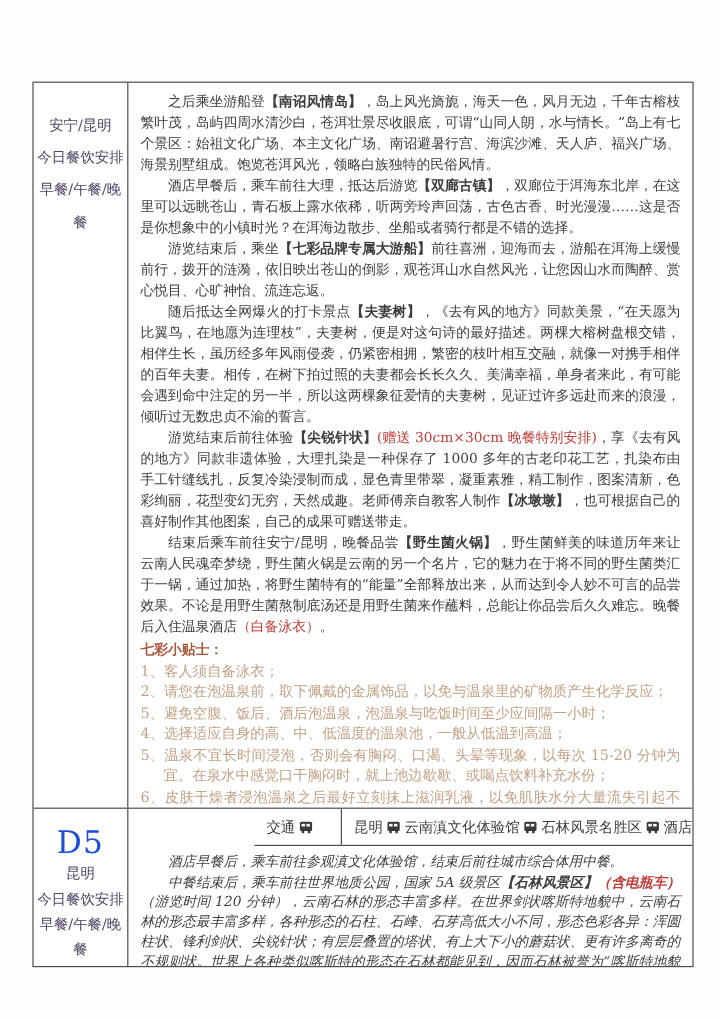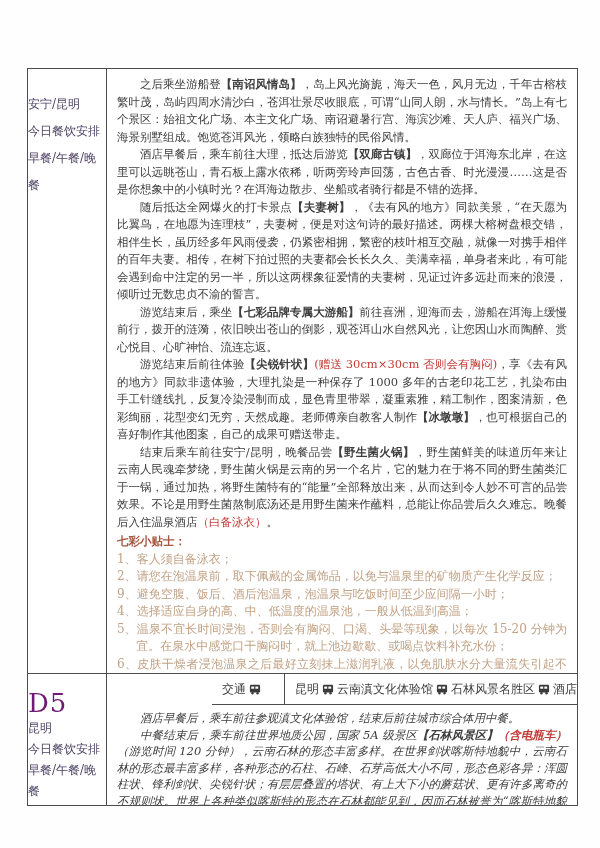--- a/index.html
+++ b/index.html
@@ -11,21 +11,21 @@
   .page{position:relative;width:600px;height:848px;background:#fefefe;overflow:hidden;}
   .itin-table{
     position:absolute;left:27px;top:68px;width:549px;
     border:1px solid #4d4d4d;background:#fff;
   }
   .row{display:flex;}
   .row-day4{height:604px;border-bottom:1px solid #4d4d4d;}
   .row-day5{height:131px;}
   .cell-label{
     width:78px;flex:0 0 78px;border-right:1px solid #4d4d4d;
-    color:#4e4365;font-size:12px;overflow:hidden;
+    text-align:center;color:#4e4365;font-size:12px;overflow:hidden;
   }
   .row-day4 .cell-label{padding-top:22px;line-height:27px;}
   .cell-main{flex:1;min-width:0;overflow:hidden;}
   .day4-content{padding:7px 10px 0 10px;height:597px;box-sizing:border-box;}
   .para{
     margin:0;text-indent:2em;text-align:justify;
     font-size:11.5px;line-height:17.5px;color:#3d3d3d;
   }
   .b{font-weight:bold;}
   .r{color:#c23b35;}
@@ -46,21 +46,21 @@
   }
   .transport-label-cell{
     width:62px;flex:0 0 62px;border-right:1px solid #4d4d4d;
     display:flex;align-items:center;padding-left:10px;gap:3px;
   }
   .route-cell{flex:1;display:flex;align-items:center;padding-left:10px;gap:3px;white-space:nowrap;overflow:hidden;}
   .day5-content{padding:5px 10px 0 10px;height:101px;box-sizing:border-box;overflow:hidden;font-style:italic;}
   .day5-content .para{line-height:16.5px;}
   .d5-big{
     display:block;font-size:26px;line-height:30px;margin-top:14px;
-    color:#701a75;letter-spacing:1px;
+    color:#1d4ed8;letter-spacing:1px;
   }
   .d5-label{line-height:21px;padding-top:0;}
   .d5-small{display:block;font-size:12px;}
   .bus{display:inline-block;vertical-align:middle;flex:0 0 auto;}
 </style>
 </head>
 <body>
 
 <div class="page">
   <div class="itin-table">
@@ -68,28 +68,28 @@
     <div class="row row-day4">
       <div class="cell-label">
         <span>安宁/昆明</span><br>
         <span>今日餐饮安排</span><br>
         <span>早餐/午餐/晚餐</span>
       </div>
       <div class="cell-main">
         <div class="day4-content">
           <p class="para"><span>之后乘坐游船登</span><span class="b">【南诏风情岛】</span><span>，岛上风光旖旎，海天一色，风月无边，千年古榕枝繁叶茂，岛屿四周水清沙白，苍洱壮景尽收眼底，可谓“山同人朗，水与情长。”岛上有七个景区：始祖文化广场、本主文化广场、南诏避暑行宫、海滨沙滩、天人庐、福兴广场、海景别墅组成。饱览苍洱风光，领略白族独特的民俗风情。</span></p>
           <p class="para"><span>酒店早餐后，乘车前往大理，抵达后游览</span><span class="b">【双廊古镇】</span><span>，双廊位于洱海东北岸，在这里可以远眺苍山，青石板上露水依稀，听两旁玲声回荡，古色古香、时光漫漫……这是否是你想象中的小镇时光？在洱海边散步、坐船或者骑行都是不错的选择。</span></p>
+          <p class="para"><span>游览结束后，乘坐</span><span class="b">【七彩品牌专属大游船】</span><span>前往喜洲，迎海而去，游船在洱海上缓慢前行，拨开的涟漪，依旧映出苍山的倒影，观苍洱山水自然风光，让您因山水而陶醉、赏心悦目、心旷神怡、流连忘返。</span></p>
           <p class="para"><span>随后抵达全网爆火的打卡景点</span><span class="b">【夫妻树】</span><span>，《去有风的地方》同款美景，“在天愿为比翼鸟，在地愿为连理枝”，夫妻树，便是对这句诗的最好描述。两棵大榕树盘根交错，相伴生长，虽历经多年风雨侵袭，仍紧密相拥，繁密的枝叶相互交融，就像一对携手相伴的百年夫妻。相传，在树下拍过照的夫妻都会长长久久、美满幸福，单身者来此，有可能会遇到命中注定的另一半，所以这两棵象征爱情的夫妻树，见证过许多远赴而来的浪漫，倾听过无数忠贞不渝的誓言。</span></p>
-          <p class="para"><span>游览结束后，乘坐</span><span class="b">【七彩品牌专属大游船】</span><span>前往喜洲，迎海而去，游船在洱海上缓慢前行，拨开的涟漪，依旧映出苍山的倒影，观苍洱山水自然风光，让您因山水而陶醉、赏心悦目、心旷神怡、流连忘返。</span></p>
-          <p class="para"><span>游览结束后前往体验</span><span class="b">【尖锐针状】</span><span class="r">(赠送 30cm×30cm 否则会有胸闷)</span><span>，享《去有风的地方》同款非遗体验，大理扎染是一种保存了 1000 多年的古老印花工艺，扎染布由手工针缝线扎，反复冷染浸制而成，显色青里带翠，凝重素雅，精工制作，图案清新，色彩绚丽，花型变幻无穷，天然成趣。老师傅亲自教客人制作</span><span class="b">【冰墩墩】</span><span>，也可根据自己的喜好制作其他图案，自己的成果可赠送带走。</span></p>
+          <p class="para"><span>游览结束后前往体验</span><span class="b">【尖锐针状】</span><span class="r">(赠送 30cm×30cm 晚餐特别安排)</span><span>，享《去有风的地方》同款非遗体验，大理扎染是一种保存了 1000 多年的古老印花工艺，扎染布由手工针缝线扎，反复冷染浸制而成，显色青里带翠，凝重素雅，精工制作，图案清新，色彩绚丽，花型变幻无穷，天然成趣。老师傅亲自教客人制作</span><span class="b">【冰墩墩】</span><span>，也可根据自己的喜好制作其他图案，自己的成果可赠送带走。</span></p>
           <p class="para"><span>结束后乘车前往安宁/昆明，晚餐品尝</span><span class="b">【野生菌火锅】</span><span>，野生菌鲜美的味道历年来让云南人民魂牵梦绕，野生菌火锅是云南的另一个名片，它的魅力在于将不同的野生菌类汇于一锅，通过加热，将野生菌特有的“能量”全部释放出来，从而达到令人妙不可言的品尝效果。不论是用野生菌熬制底汤还是用野生菌来作蘸料，总能让你品尝后久久难忘。晚餐后入住温泉酒店</span><span class="r">（白备泳衣）</span><span>。</span></p>
           <p class="tips-title">七彩小贴士：</p>
           <p class="tip">1、客人须自备泳衣；</p>
           <p class="tip">2、请您在泡温泉前，取下佩戴的金属饰品，以免与温泉里的矿物质产生化学反应；</p>
-          <p class="tip">9、避免空腹、饭后、酒后泡温泉，泡温泉与吃饭时间至少应间隔一小时；</p>
+          <p class="tip">5、避免空腹、饭后、酒后泡温泉，泡温泉与吃饭时间至少应间隔一小时；</p>
           <p class="tip">4、选择适应自身的高、中、低温度的温泉池，一般从低温到高温；</p>
           <p class="tip">5、温泉不宜长时间浸泡，否则会有胸闷、口渴、头晕等现象，以每次 15-20 分钟为宜。在泉水中感觉口干胸闷时，就上池边歇歇、或喝点饮料补充水份；</p>
           <p class="tip">6、皮肤干燥者浸泡温泉之后最好立刻抹上滋润乳液，以免肌肤水分大量流失引起不适；</p>
 
         </div>
       </div>
     </div>
 
     <div class="row row-day5">
       <div class="cell-label d5-label">

